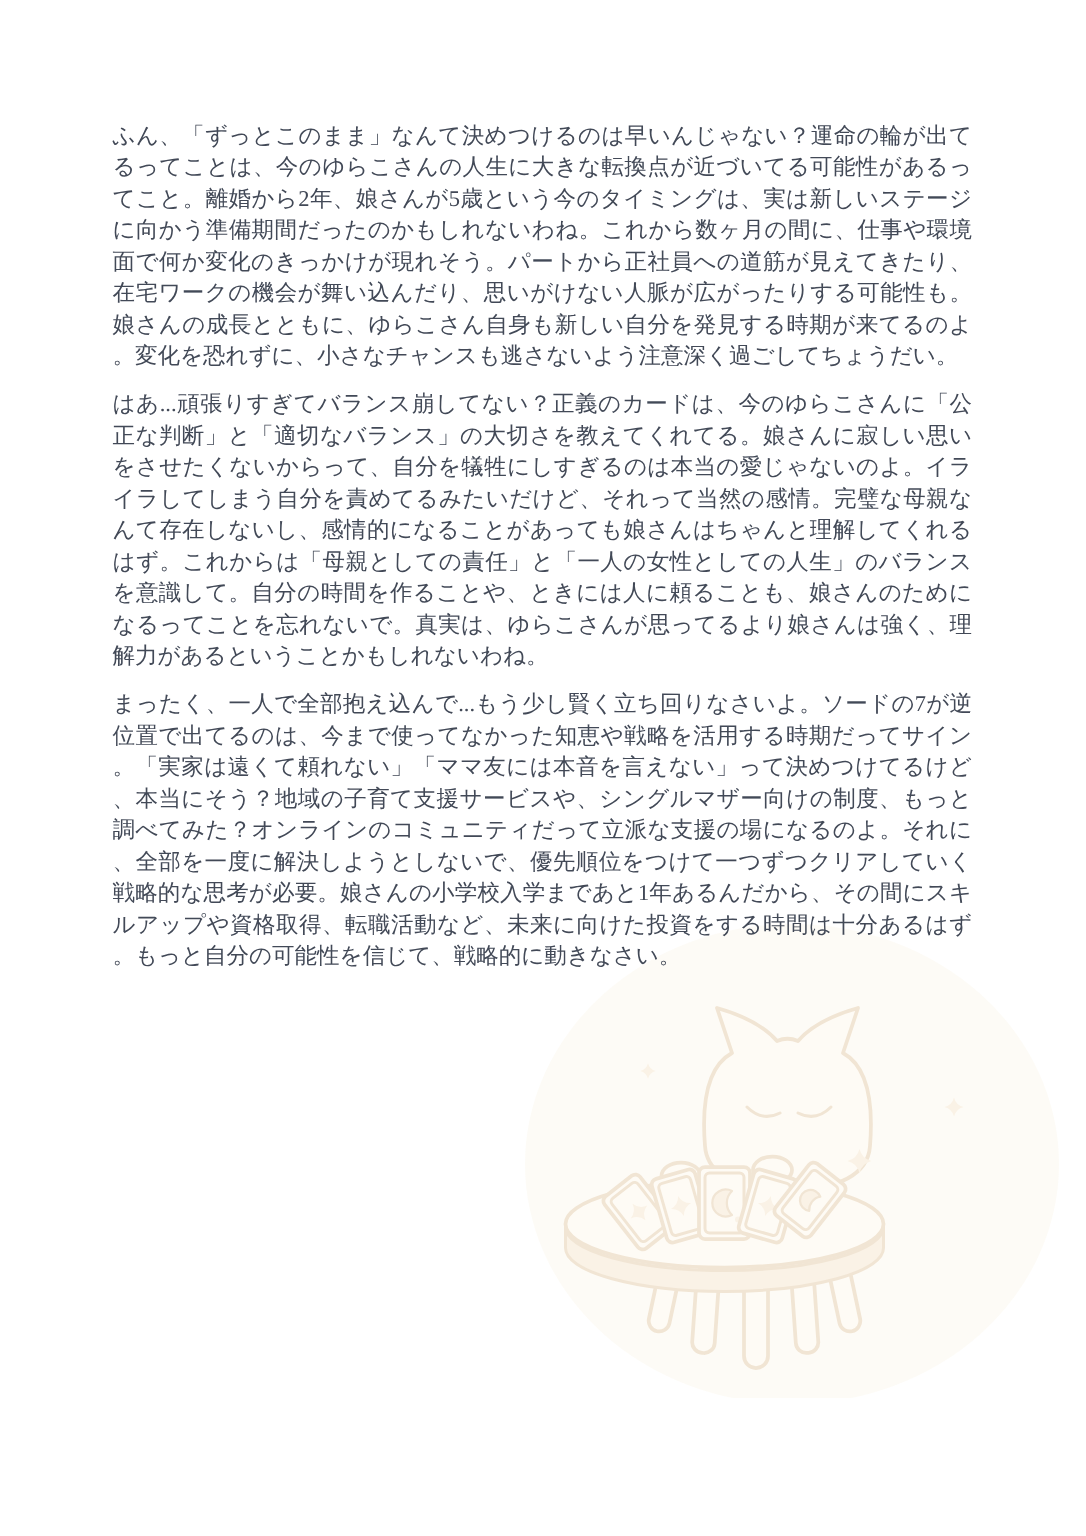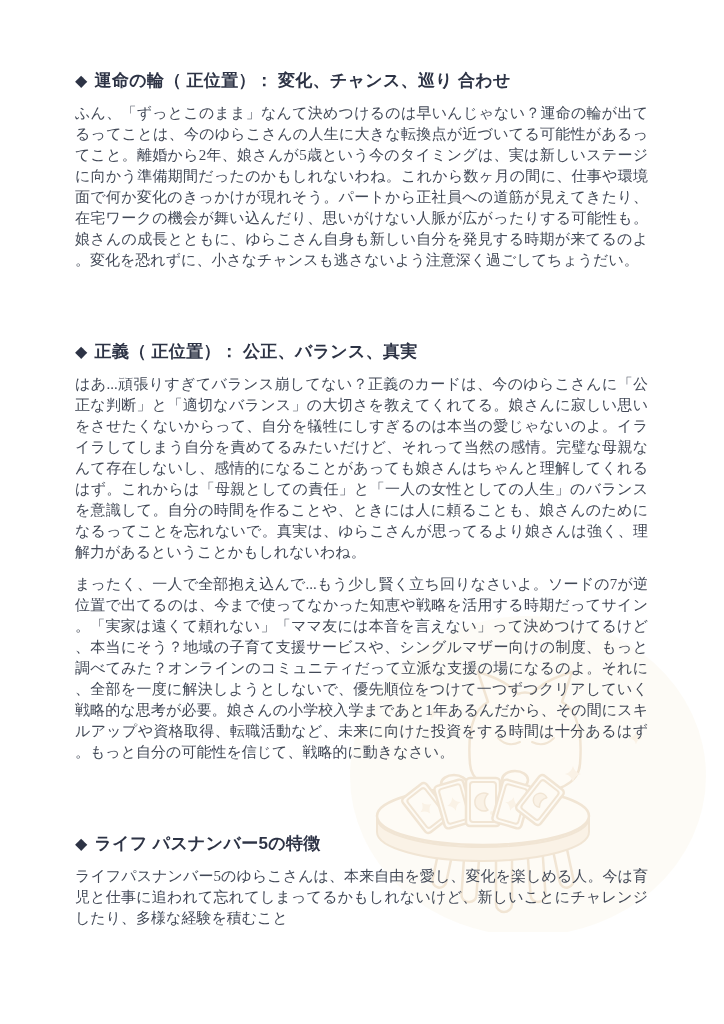--- a/index.html
+++ b/index.html
@@ -118,32 +118,26 @@
         <rect class="wm-line" x="-15" y="-22" width="30" height="44" rx="4"></rect>
         <rect class="wm-nofill" x="-11" y="-18" width="22" height="36" rx="3"></rect>
         <path class="wm-sym" d="M 4 -6 A 7 7 0 1 0 4 6 A 9 9 0 0 1 4 -6 Z"></path>
       </g>
     </g>
   </svg>
 
   <main class="content">
 
     <section>
-      <h2 class="section-heading"><span class="diamond">◆</span><span>運命の輪（ 正位置）： 変化、チャンス、巡り 合わせ</span></h2>
       <p class="section-body">ふん、「ずっとこのまま」なんて決めつけるのは早いんじゃない？運命の輪が出てるってことは、今のゆらこさんの人生に大きな転換点が近づいてる可能性があるってこと。離婚から2年、娘さんが5歳という今のタイミングは、実は新しいステージに向かう準備期間だったのかもしれないわね。これから数ヶ月の間に、仕事や環境面で何か変化のきっかけが現れそう。パートから正社員への道筋が見えてきたり、在宅ワークの機会が舞い込んだり、思いがけない人脈が広がったりする可能性も。娘さんの成長とともに、ゆらこさん自身も新しい自分を発見する時期が来てるのよ。変化を恐れずに、小さなチャンスも逃さないよう注意深く過ごしてちょうだい。</p>
     </section>
 
     <section>
-      <h2 class="section-heading"><span class="diamond">◆</span><span>正義（ 正位置）： 公正、バランス、真実</span></h2>
       <p class="section-body">はあ...頑張りすぎてバランス崩してない？正義のカードは、今のゆらこさんに「公正な判断」と「適切なバランス」の大切さを教えてくれてる。娘さんに寂しい思いをさせたくないからって、自分を犠牲にしすぎるのは本当の愛じゃないのよ。イライラしてしまう自分を責めてるみたいだけど、それって当然の感情。完璧な母親なんて存在しないし、感情的になることがあっても娘さんはちゃんと理解してくれるはず。これからは「母親としての責任」と「一人の女性としての人生」のバランスを意識して。自分の時間を作ることや、ときには人に頼ることも、娘さんのためになるってことを忘れないで。真実は、ゆらこさんが思ってるより娘さんは強く、理解力があるということかもしれないわね。</p>
     </section>
 
     <section>
       <p class="section-body">まったく、一人で全部抱え込んで...もう少し賢く立ち回りなさいよ。ソードの7が逆位置で出てるのは、今まで使ってなかった知恵や戦略を活用する時期だってサイン。「実家は遠くて頼れない」「ママ友には本音を言えない」って決めつけてるけど、本当にそう？地域の子育て支援サービスや、シングルマザー向けの制度、もっと調べてみた？オンラインのコミュニティだって立派な支援の場になるのよ。それに、全部を一度に解決しようとしないで、優先順位をつけて一つずつクリアしていく戦略的な思考が必要。娘さんの小学校入学まであと1年あるんだから、その間にスキルアップや資格取得、転職活動など、未来に向けた投資をする時間は十分あるはず。もっと自分の可能性を信じて、戦略的に動きなさい。</p>
     </section>
 
-    <section>
-      <h2 class="section-heading"><span class="diamond">◆</span><span>ライフ パスナンバー5の特徴</span></h2>
-      <p class="section-body">ライフパスナンバー5のゆらこさんは、本来自由を愛し、変化を楽しめる人。今は育児と仕事に追われて忘れてしまってるかもしれないけど、新しいことにチャレンジしたり、多様な経験を積むこと</p>
-    </section>
 
   </main>
 </div>
 
 </body></html>

